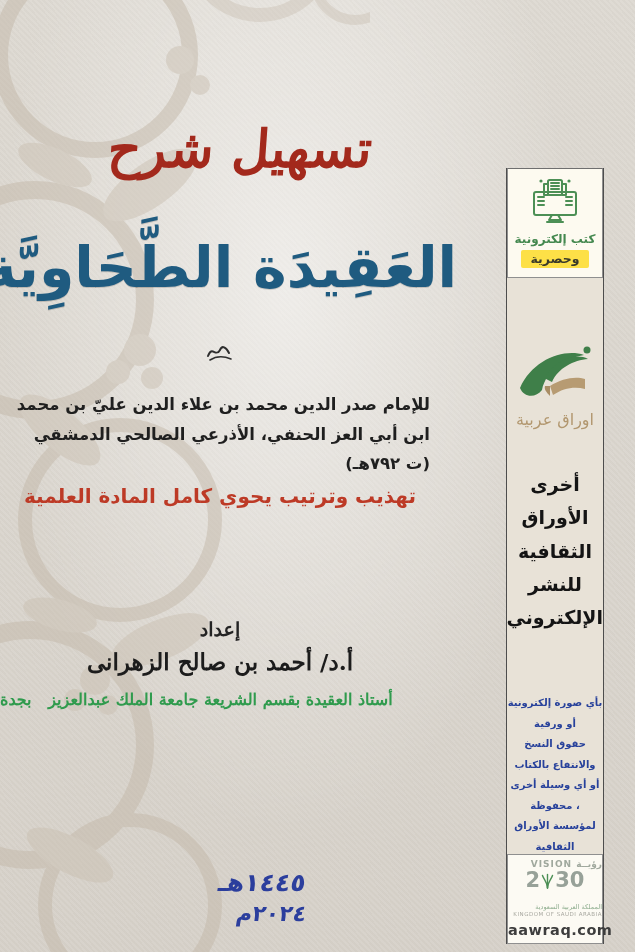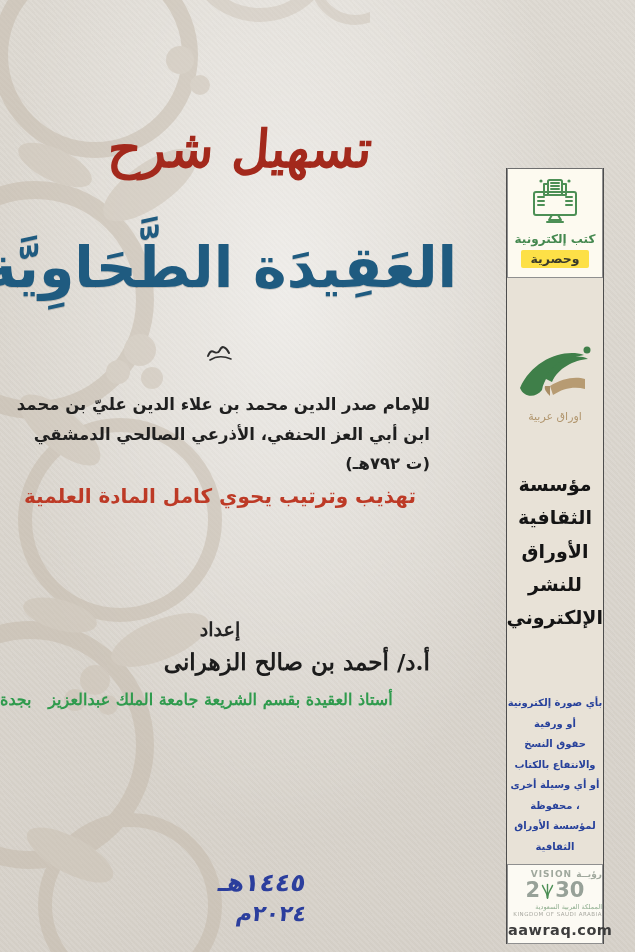--- a/index.html
+++ b/index.html
@@ -47,21 +47,21 @@
   }
   .subtitle .l1{color:#bd3a26;}
   .subtitle .l2{color:#cd6527;}
   .prep-label{
     position:absolute;left:10px;top:618px;width:420px;
     font-size:19px;font-weight:bold;color:#232323;text-align:center;direction:rtl;
     font-family:"DejaVu Serif",serif;
   }
   .preparer{
     position:absolute;left:10px;top:648px;width:420px;
-    font-size:23px;font-weight:bold;color:#1c1c1c;direction:rtl;
+    font-size:23px;font-weight:bold;color:#1c1c1c;text-align:center;direction:rtl;
     font-family:"DejaVu Serif",serif;
   }
   .preparer-title{
     position:absolute;left:0px;top:690px;width:440px;
     font-size:16px;font-weight:bold;color:#2f9b4d;text-align:left;direction:rtl;
     font-family:"DejaVu Serif",serif;
   }
   .dates{
     position:absolute;left:140px;top:868px;width:240px;
     color:#2b3e9d;font-weight:bold;text-align:center;direction:rtl;
@@ -81,42 +81,42 @@
     background:#fdfaf0;border:1px solid #8f8f8f;border-top-color:#6f6f6f;
     padding:8px 0 9px;text-align:center;
   }
   .badge-line1{font-size:12px;font-weight:bold;color:#44884f;margin-top:3px;direction:rtl;}
   .badge-line2{
     display:inline-block;margin-top:4px;padding:1px 9px 2px;
     background:#fde047;color:#3a3a2a;font-size:12.5px;font-weight:bold;direction:rtl;
     border-radius:2px;
   }
   .pub-logo{position:absolute;top:178px;left:0;width:100%;text-align:center;}
-  .pub-logo-caption{font-size:11px;color:#b2976f;margin-top:2px;direction:rtl;}
+  .pub-logo-caption{font-size:16px;color:#b2976f;margin-top:2px;direction:rtl;}
   .foundation{
     position:absolute;top:300px;left:0;width:100%;
     text-align:center;direction:rtl;
     font-size:19px;font-weight:bold;color:#141414;line-height:1.75;
   }
   .copyright{
     position:absolute;top:525px;left:0;width:100%;
     text-align:center;direction:rtl;
     font-size:10px;font-weight:bold;color:#27419b;line-height:2.05;
   }
   .bottom-box{
     position:absolute;bottom:0;left:0;width:100%;box-sizing:border-box;
     background:#fcfaf3;border:1px solid #8f8f8f;
     text-align:right;padding:4px 0 5px;
   }
   .vision-line1{font-size:9px;color:#a0a89d;letter-spacing:1px;font-weight:bold;}
   .vision-year{
     display:flex;align-items:center;justify-content:center;gap:1px;
     font-size:21px;font-weight:bold;color:#97a198;line-height:1;margin-top:1px;
   }
-  .vision-country-ar{font-size:6.5px;color:#8fae8f;margin-top:2px;}
+  .vision-country-ar{font-size:6.5px;color:#8fae8f;margin-top:12px;}
   .vision-country-en{font-size:5.5px;color:#a8a8a0;letter-spacing:.5px;}
   .website{font-size:14.5px;font-weight:bold;color:#3d3d3d;margin-top:5px;letter-spacing:.5px;}
 </style>
 </head>
 <body>
 
 <div class="page">
 
   <svg class="ornament" width="230" height="952" viewBox="0 0 230 952">
     <g fill="none" stroke="#c4b9aa">
@@ -204,23 +204,23 @@
         <path d="M4,42 C16,14 48,2 68,9 C50,12 30,24 26,44 C20,52 8,52 4,42 Z" fill="#3f7f49"></path>
         <path d="M28,32 C42,12 60,7 72,13 C58,14 42,22 36,36 Z" fill="#3f7f49"></path>
         <circle cx="71" cy="4" r="3.5" fill="#3f7f49"></circle>
         <path d="M34,40 C46,32 60,30 69,33 L69,43 C59,40 47,42 37,49 Z" fill="#b79b72"></path>
         <path d="M34,40 L34,50 C30,46 28,43 29,40 Z" fill="#a98d64"></path>
       </svg>
       <div class="pub-logo-caption">اوراق عربية</div>
     </div>
 
     <div class="foundation">
-      <div>مؤسسة</div>
+      <div>أخرى</div>
+      <div>الأوراق</div>
       <div>الثقافية</div>
-      <div>الأوراق</div>
       <div>للنشر</div>
       <div>الإلكتروني</div>
     </div>
 
     <div class="copyright">
       <div>بأي صورة إلكترونية أو ورقية</div>
       <div>حقوق النسخ والانتفاع بالكتاب</div>
       <div>أو أي وسيلة أخرى ، محفوظة</div>
       <div>لمؤسسة الأوراق الثقافية</div>
     </div>

